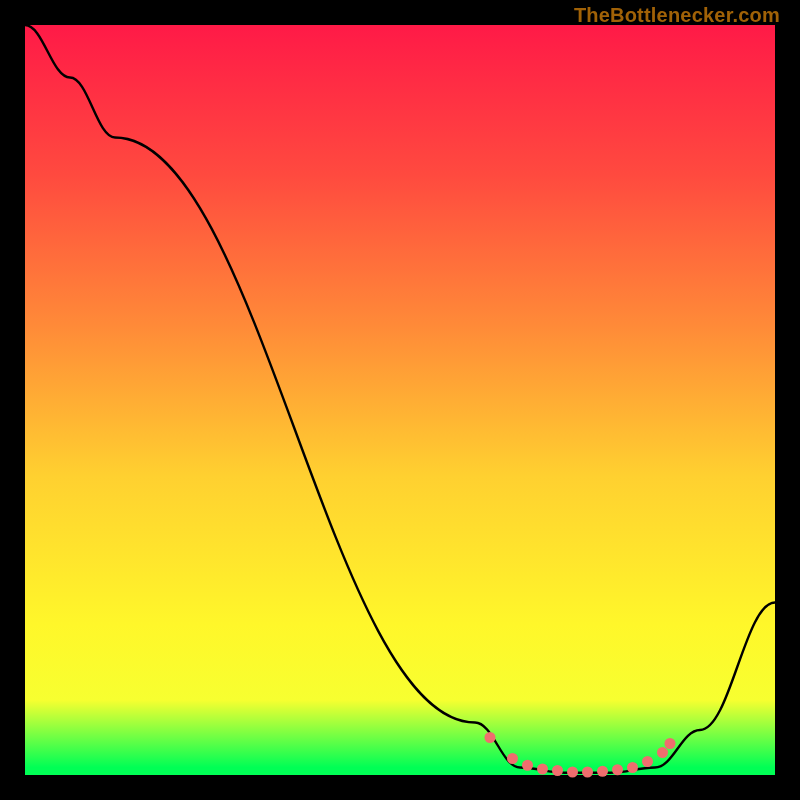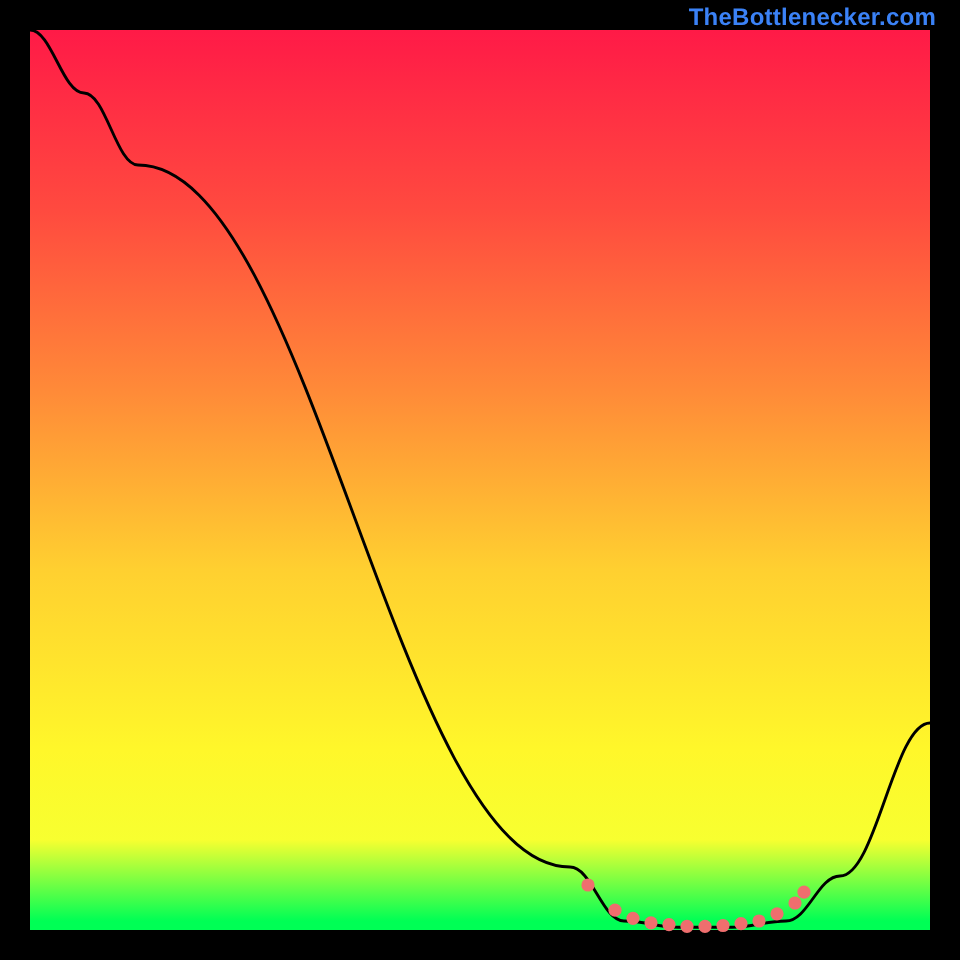--- a/index.html
+++ b/index.html
@@ -28,21 +28,21 @@
       #ffd030 60%,
       #fff72a 80%,
       #f7ff30 90%,
       #00ff55 99%,
       #00ff55 100%);
   }
   .attribution {
     position: absolute;
     top: 4px;
     right: 20px;
-    color: #3b82f6;
+    color: #a16207;
     font-size: 20px;
     font-weight: bold;
     letter-spacing: 0.2px;
   }
   svg.curve {
     position: absolute;
     left: 25px;
     top: 25px;
     width: 750px;
     height: 750px;

